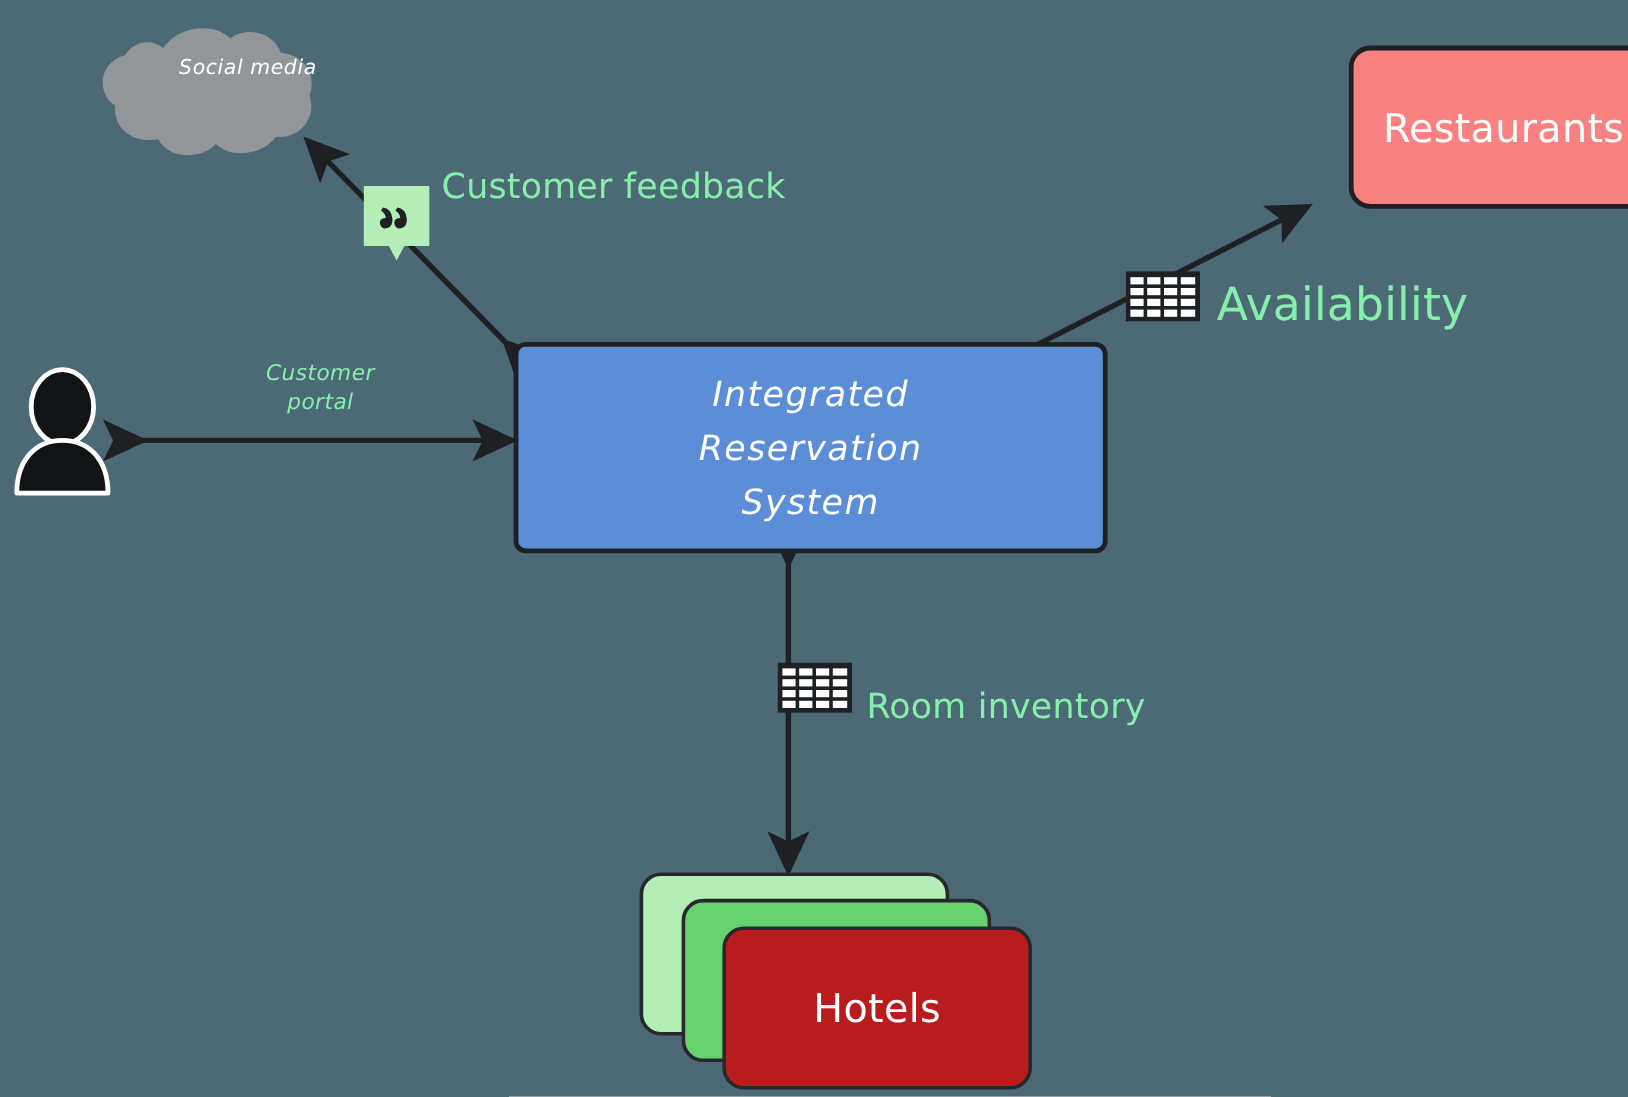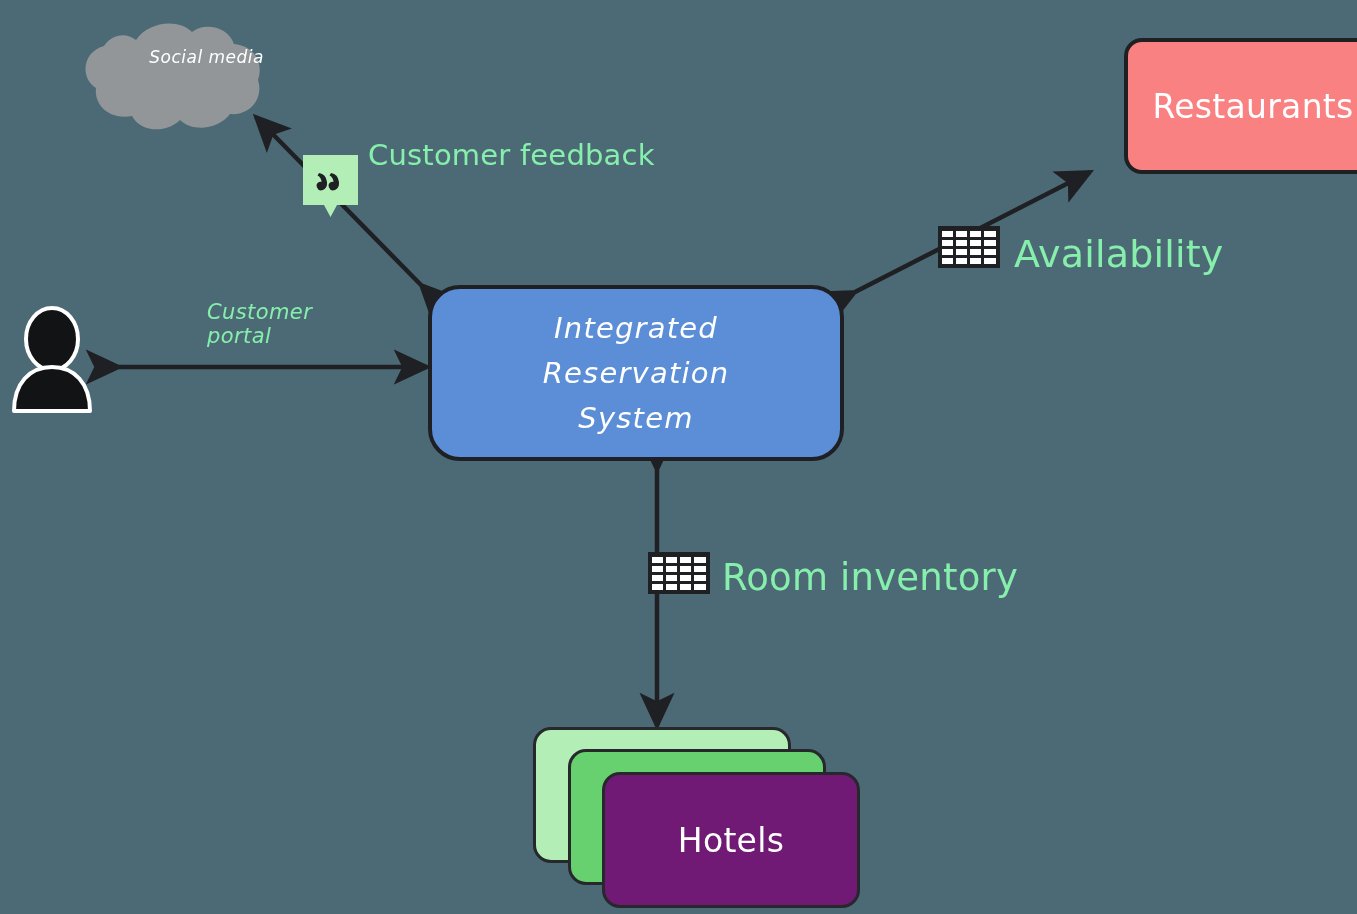--- a/index.html
+++ b/index.html
@@ -30,24 +30,24 @@
     font-size: 17px;
     line-height: 27px;
     font-style: italic;
     letter-spacing: .5px;
     pointer-events: none;
   }
 
   
   .proc-box {
     left: 428px; top: 285px;
-    width: 416px; height: 176px;
+    width: 495px; height: 176px;
     background: #5b8ed6;
     border: 4px solid #1f2023;
-    border-radius: 32px;
+    border-radius: 10px;
     display: flex; align-items: center; justify-content: center;
   }
   .proc-label {
     color: #ffffff;
     font-size: 29px;
     line-height: 45px;
     text-align: center;
     font-style: italic;
     letter-spacing: 1.2px;
     white-space: pre-line;
@@ -68,21 +68,21 @@
   .hotels-stack { left: 533px; top: 727px; width: 330px; height: 180px; }
   .card {
     position: absolute;
     width: 258px; height: 136px;
     border: 3px solid #26282c;
     border-radius: 18px;
     box-sizing: border-box;
   }
   .card-back  { left: 0px;  top: 0px;  background: #b2eeb5; }
   .card-mid   { left: 35px; top: 22px; background: #66d16e; }
-  .card-front { left: 69px; top: 45px; background: #701a75;
+  .card-front { left: 69px; top: 45px; background: #b91c1c;
                 display:flex; align-items:center; justify-content:center; }
   .card-front-label { color: #ffffff; font-size: 33px; letter-spacing: .3px; }
 
   
   .actor { left: 8px; top: 305px; width: 88px; height: 110px; }
 
   
   .bubble { left: 303px; top: 155px; width: 55px; height: 66px; }
 
   
@@ -93,27 +93,27 @@
   .edge-label { position: absolute; color: #86efac; white-space: pre-line; }
   .lbl-feedback {
     left: 368px; top: 138px;
     font-size: 29px; letter-spacing: .2px;
   }
   .lbl-availability {
     left: 1014px; top: 232px;
     font-size: 38px; letter-spacing: .2px;
   }
   .lbl-room-inventory {
-    left: 722px; top: 556px;
-    font-size: 37px; letter-spacing: .2px;
+    left: 722px; top: 571px;
+    font-size: 29px; letter-spacing: .2px;
   }
   .lbl-portal {
     left: 207px; top: 300px;
-    width: 120px; text-align: left;
-    font-size: 21px; line-height: 24px;
+    width: 120px; text-align: center;
+    font-size: 18px; line-height: 24px;
     font-style: italic; letter-spacing: .4px;
   }
 </style>
 </head>
 <body>
 
 <div id="canvas">
 
   <svg class="layer-arrows" viewBox="0 0 1357 914" xmlns="http://www.w3.org/2000/svg">
     <defs>

